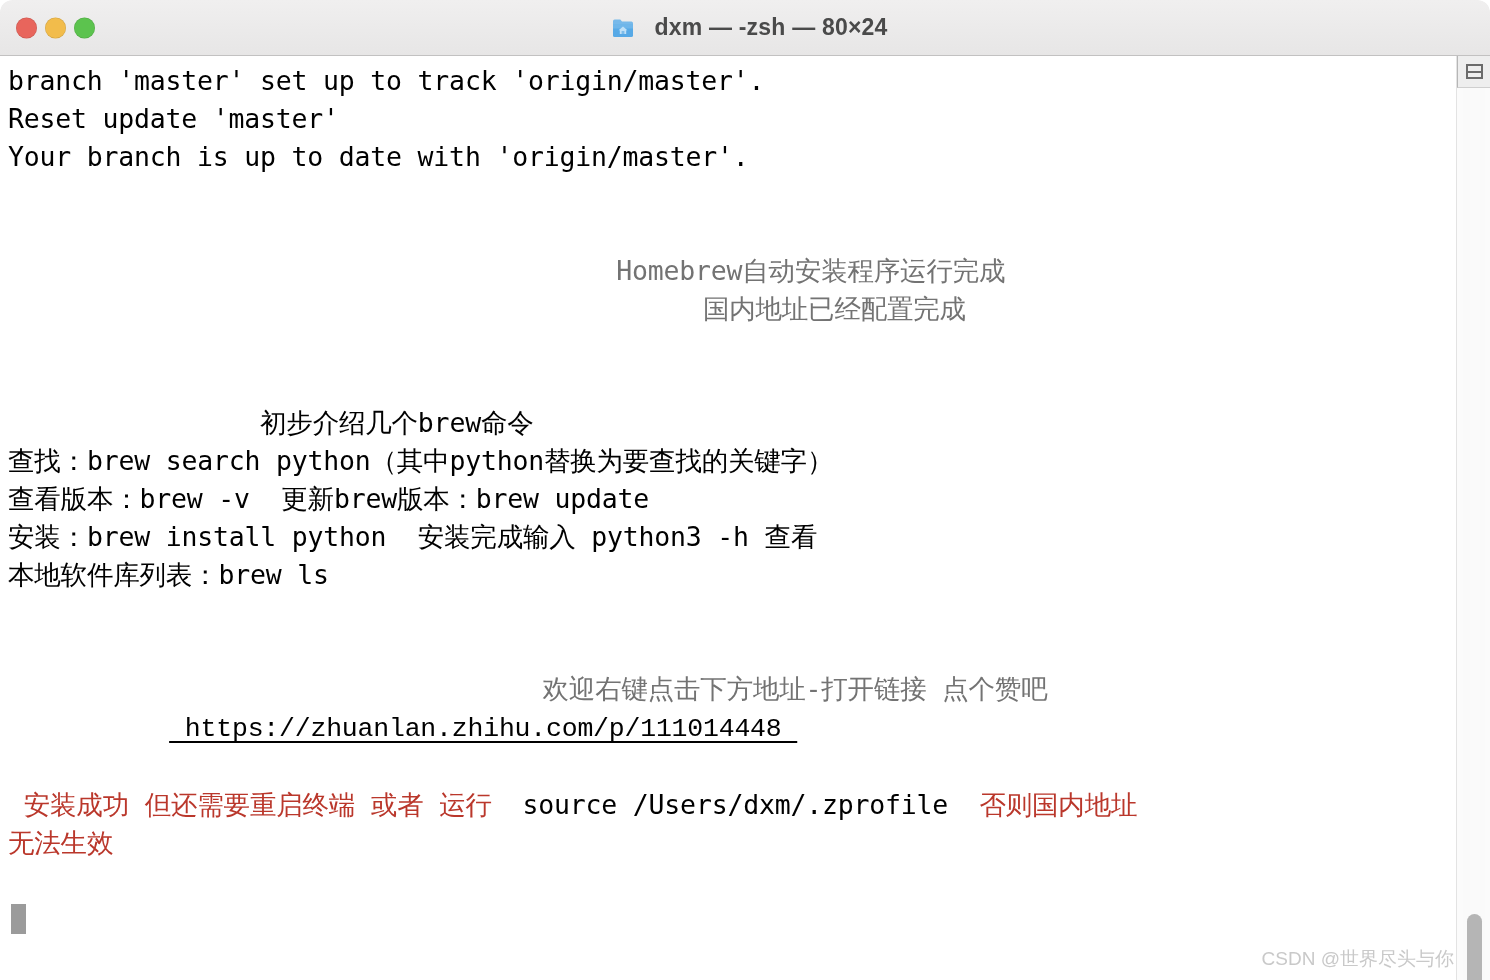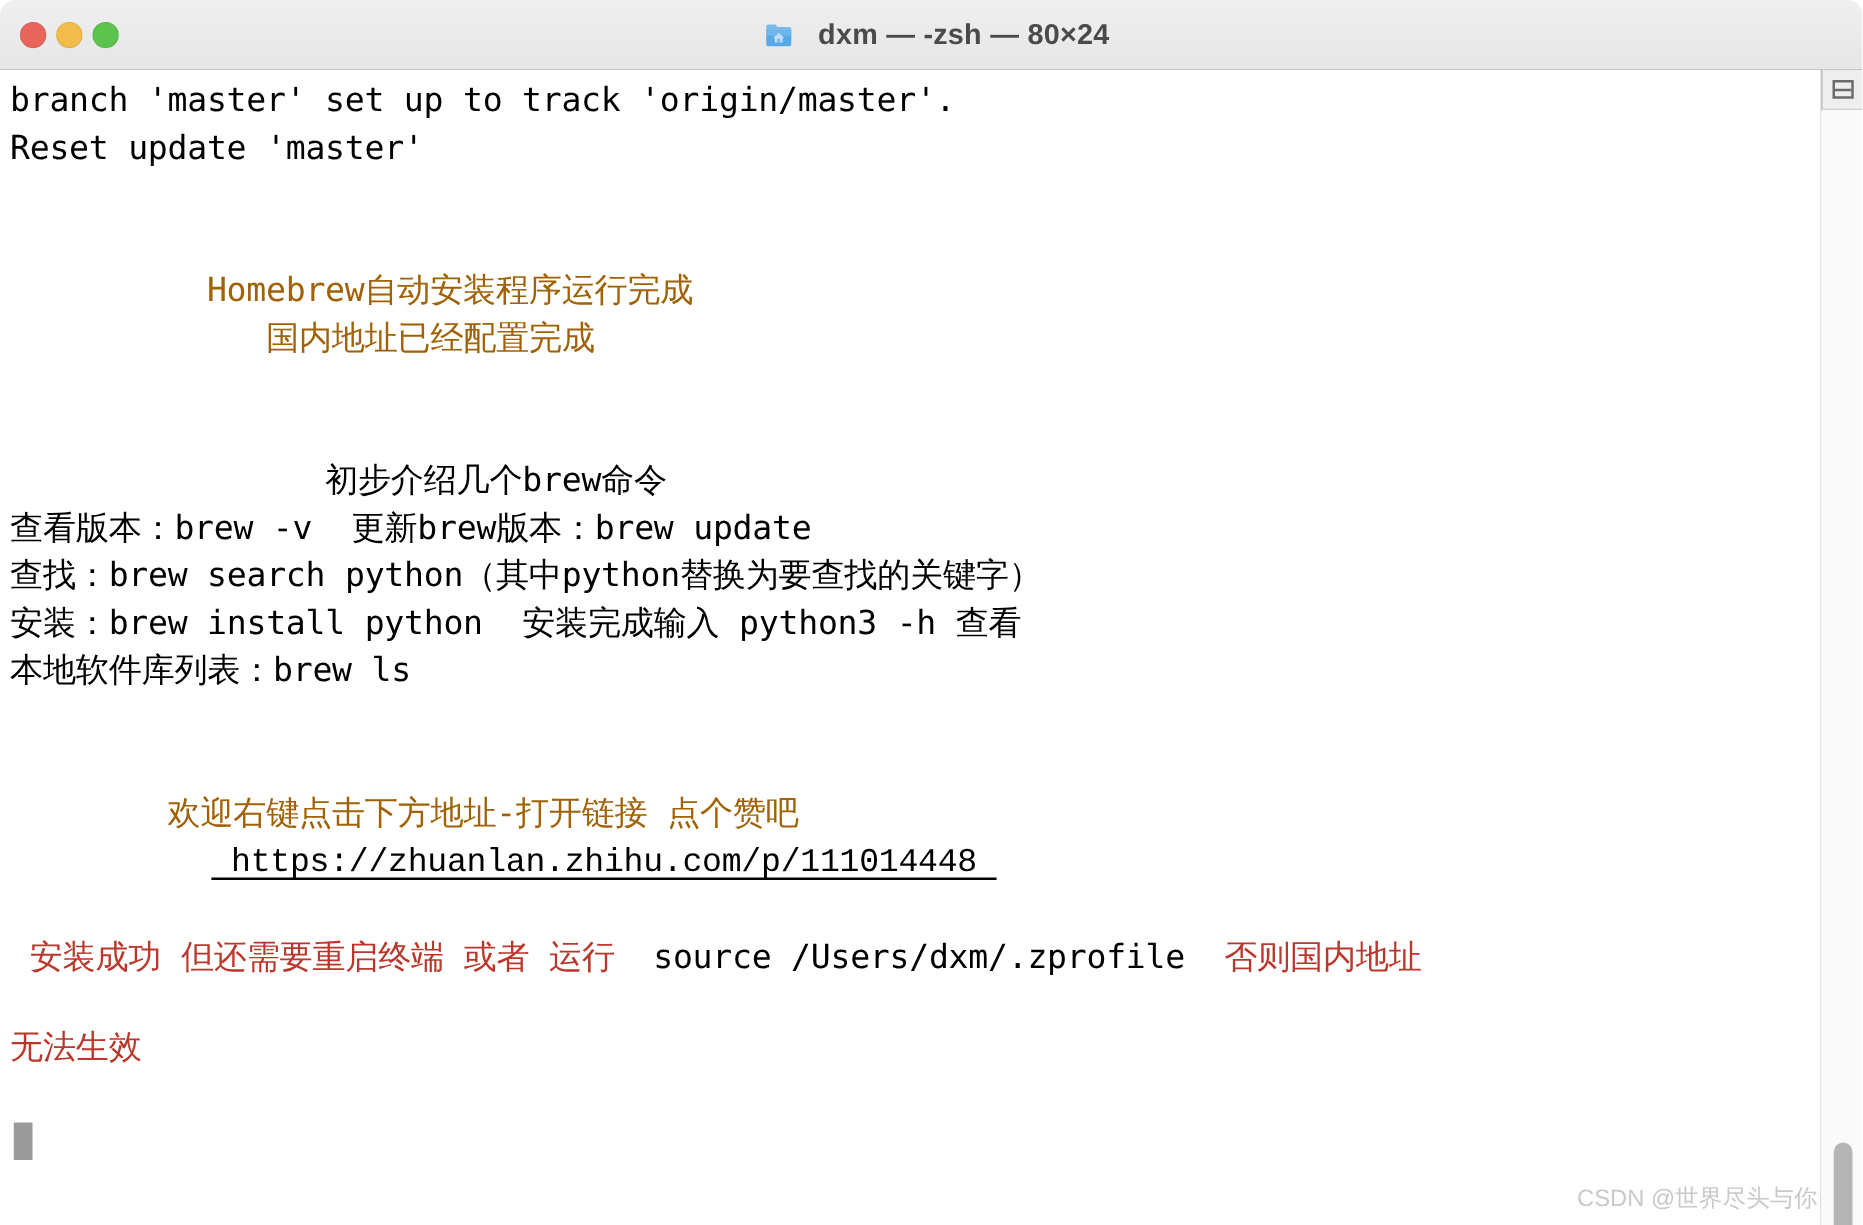--- a/index.html
+++ b/index.html
@@ -94,22 +94,22 @@
   .line {
     font-family: "DejaVu Sans Mono", "Liberation Mono", monospace;
     font-size: 26.5px;
     line-height: 38px;
     color: #000000;
     white-space: pre;
     letter-spacing: -0.2px;
   }
   .line.blank { color: transparent; }
 
-  .green { color: #a16207; }
-  .red   { color: #ba372b; margin-top: 34px; }
+  .green { color: #737373; text-align: center; }
+  .red   { color: #ba372b; }
   .black { color: #000000; margin-left: 15px; }
   .underline { text-decoration: underline; text-underline-offset: 5px; font-family: Liberation Mono, monospace; }
 
   .cursor {
     display: inline-block;
     width: 15px;
     height: 30px;
     background: #9b9b9b;
     vertical-align: -6px;
     margin-left: 3px;
@@ -207,34 +207,35 @@
       <span class="title-text">dxm — -zsh — 80×24</span>
     </div>
   </div>
 
   <div class="term-wrap">
 
     <div class="term">
 
       <div class="line">branch 'master' set up to track 'origin/master'.</div>
       <div class="line">Reset update 'master'</div>
+      <div class="line">Your branch is up to date with 'origin/master'.</div>
       <div class="line blank">&nbsp;</div>
       <div class="line blank">&nbsp;</div>
 
       <div class="line green">          Homebrew自动安装程序运行完成</div>
       <div class="line green">             国内地址已经配置完成</div>
 
       <div class="line blank">&nbsp;</div>
 
 
       <div class="line blank">&nbsp;</div>
 
       <div class="line">                初步介绍几个brew命令</div>
+      <div class="line">查找：brew search python（其中python替换为要查找的关键字）</div>
       <div class="line">查看版本：brew -v  更新brew版本：brew update</div>
-      <div class="line">查找：brew search python（其中python替换为要查找的关键字）</div>
       <div class="line">安装：brew install python  安装完成输入 python3 -h 查看</div>
       <div class="line">本地软件库列表：brew ls</div>
 
       <div class="line blank">&nbsp;</div>
       <div class="line blank">&nbsp;</div>
 
       <div class="line green">        欢迎右键点击下方地址-打开链接 点个赞吧</div>
       <div class="line"><span style="display:inline-block;width:10.1ch"></span><span class="underline"> https://zhuanlan.zhihu.com/p/111014448 </span></div>
 
       <div class="line blank">&nbsp;</div>

